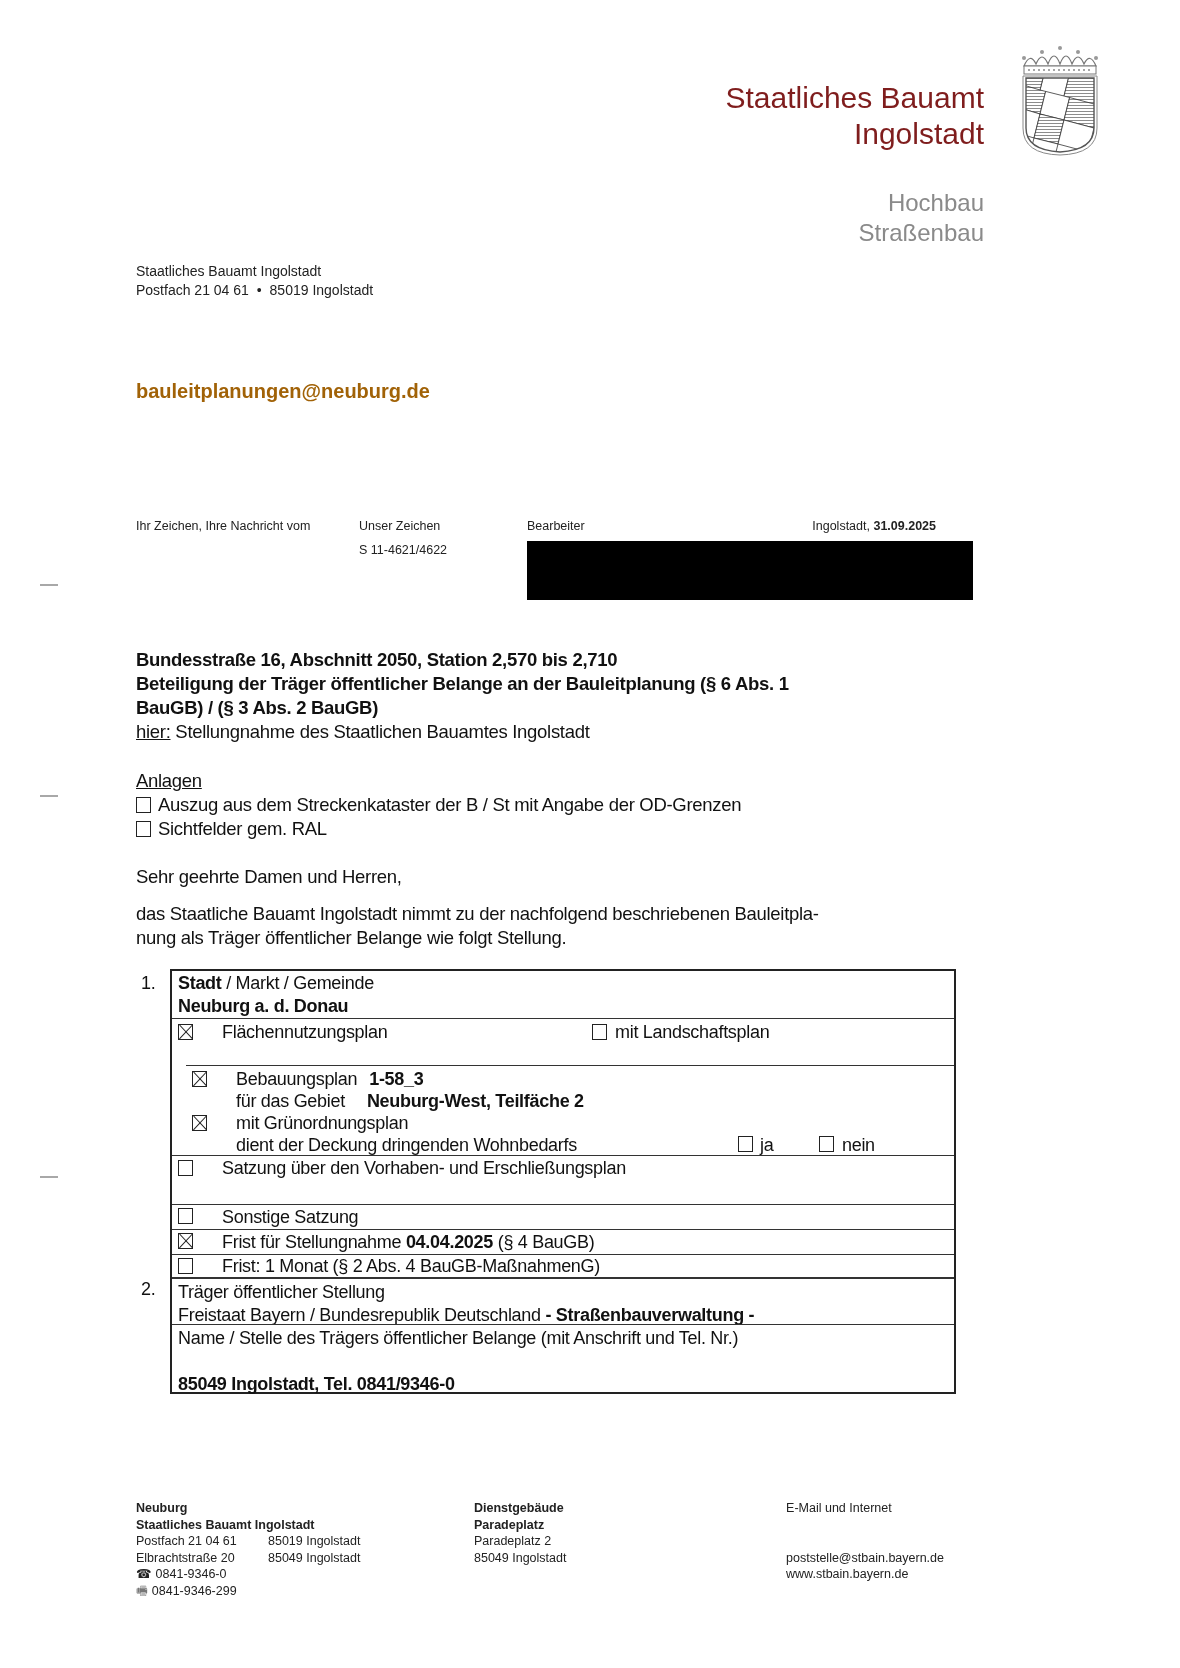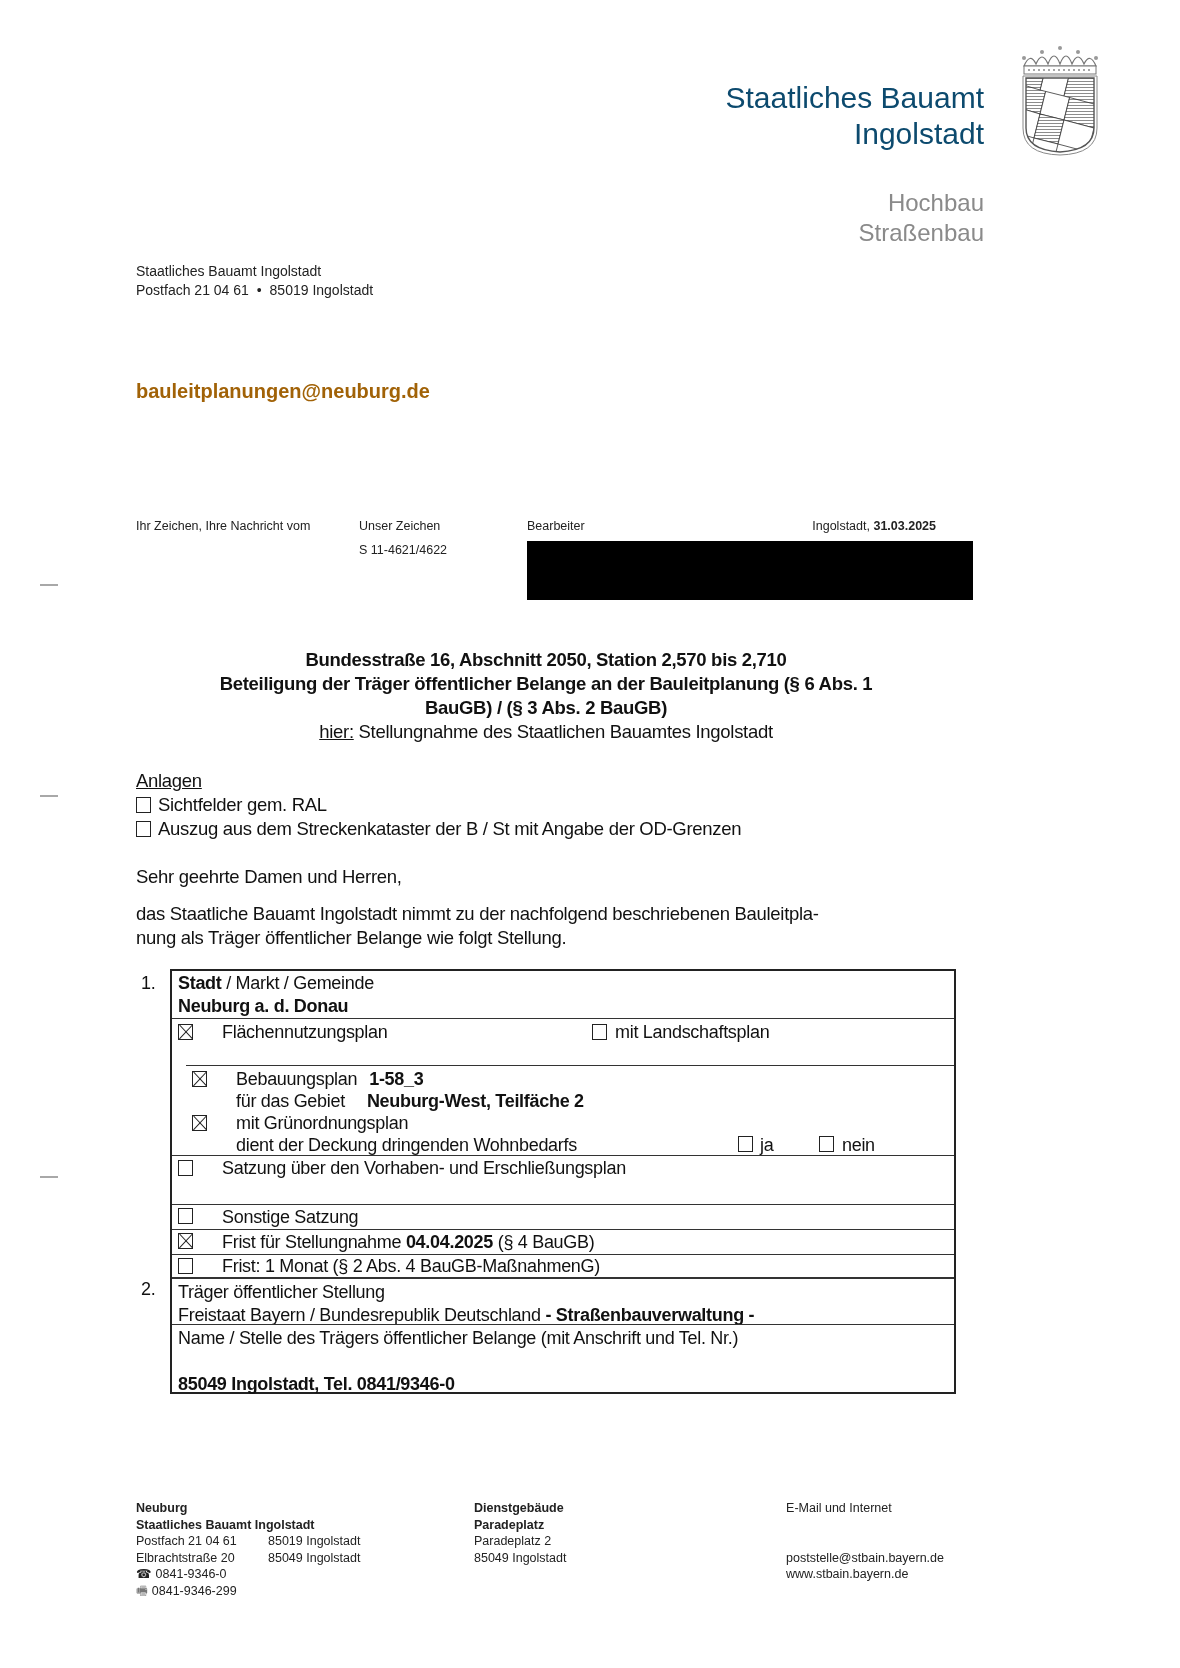--- a/index.html
+++ b/index.html
@@ -1,26 +1,26 @@
 <!DOCTYPE html>
 <html><head>
 <meta charset="utf-8">
 <style>
   html, body { margin: 0; padding: 0; background: #ffffff; }
   body { width: 1180px; height: 1668px; position: relative; overflow: hidden; color: #111; font-family: "Liberation Sans", sans-serif; }
   .abs { position: absolute; }
-  .brand-title { right: 196px; top: 80px; text-align: right; font-size: 30px; line-height: 36px; color: #0c4a6e; }
+  .brand-title { right: 196px; top: 80px; text-align: right; font-size: 30px; line-height: 36px; color: #7f1d1d; }
   .brand-sub { right: 196px; top: 188px; text-align: right; font-size: 24px; line-height: 30px; color: #8a8a8a; }
   .crest { left: 1020px; top: 44px; width: 80px; height: 112px; }
   .sender { left: 136px; top: 262px; font-size: 14px; line-height: 19px; color: #222; }
   .recipient { left: 136px; top: 380px; font-size: 20px; font-weight: bold; color: #a16207; }
   .meta-label { font-size: 12.5px; color: #222; }
   .redact { left: 527px; top: 541px; width: 446px; height: 59px; background: #000; }
   .margin-mark { left: 40px; width: 18px; height: 2px; background: #a8a8a8; }
-  .subject { left: 136px; top: 648px; width: 820px; font-size: 18.5px; line-height: 24px; text-align: center; }
+  .subject { left: 136px; top: 648px; width: 820px; font-size: 18.5px; line-height: 24px; }
   .subject b { font-weight: bold; }
   .subject .hier { text-decoration: underline; }
   .cond { font-family: "Liberation Sans Narrow", "Liberation Sans", sans-serif; letter-spacing: -0.3px; }
   .anlagen { left: 136px; top: 769px; font-size: 18.5px; line-height: 24px; }
   .anlagen .head { text-decoration: underline; }
   .cb { display: inline-block; width: 15px; height: 16px; border: 1.4px solid #222; box-sizing: border-box; vertical-align: -2px; margin-right: 7px; position: relative; background: #fff; }
   .cb.checked::before, .cb.checked::after { content: ""; position: absolute; left: 50%; top: 50%; width: 19px; height: 1.2px; background: #222; }
   .cb.checked::before { transform: translate(-50%, -50%) rotate(47deg); }
   .cb.checked::after { transform: translate(-50%, -50%) rotate(-47deg); }
   .salutation { left: 136px; top: 866px; font-size: 18.5px; }
@@ -92,39 +92,39 @@
   </div>
 </div>
 
 <div class="abs recipient">bauleitplanungen@neuburg.de</div>
 
 <div class="abs meta-label" style="left:136px; top:519px;">Ihr Zeichen, Ihre Nachricht vom</div>
 <div class="abs meta-label" style="left:359px; top:519px;">Unser Zeichen</div>
 <div class="abs meta-label" style="left:359px; top:543px;">S 11-4621/4622</div>
 <div class="abs meta-label" style="left:527px; top:519px;">Bearbeiter</div>
 <div class="abs meta-label" style="right:244px; top:519px;">
-  <span>Ingolstadt, </span><b>31.03.2025</b>
+  <span>Ingolstadt, </span><b>31.09.2025</b>
 </div>
 <div class="abs redact"></div>
 
 <div class="abs margin-mark" style="top:584px;"></div>
 <div class="abs margin-mark" style="top:795px;"></div>
 <div class="abs margin-mark" style="top:1176px;"></div>
 
 <div class="abs subject cond">
   <div><b>Bundesstraße  16, Abschnitt 2050, Station 2,570 bis 2,710</b></div>
   <div><b>Beteiligung der Träger öffentlicher Belange an der Bauleitplanung (§ 6 Abs. 1</b></div>
   <div><b>BauGB) / (§ 3 Abs. 2 BauGB)</b></div>
   <div><span class="hier">hier:</span><span> Stellungnahme des Staatlichen Bauamtes Ingolstadt</span></div>
 </div>
 
 <div class="abs anlagen cond">
   <div class="head">Anlagen</div>
+  <div><span class="cb"></span><span>Auszug aus dem Streckenkataster der B / St mit Angabe der OD-Grenzen</span></div>
   <div><span class="cb"></span><span>Sichtfelder gem. RAL</span></div>
-  <div><span class="cb"></span><span>Auszug aus dem Streckenkataster der B / St mit Angabe der OD-Grenzen</span></div>
 </div>
 
 <div class="abs salutation cond">Sehr geehrte Damen und Herren,</div>
 <div class="abs intro cond">
   <div>das Staatliche Bauamt Ingolstadt nimmt zu der nachfolgend beschriebenen Bauleitpla-</div>
   <div>nung als Träger öffentlicher Belange wie folgt Stellung.</div>
 </div>
 
 <div class="abs num cond" style="left:141px; top:973px;">1.</div>
 <div class="abs num cond" style="left:141px; top:1279px;">2.</div>

